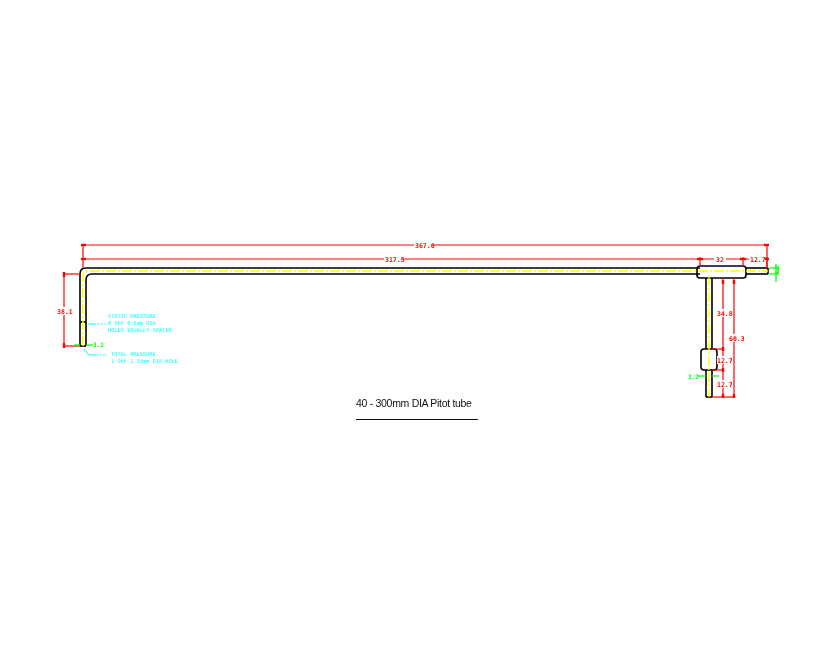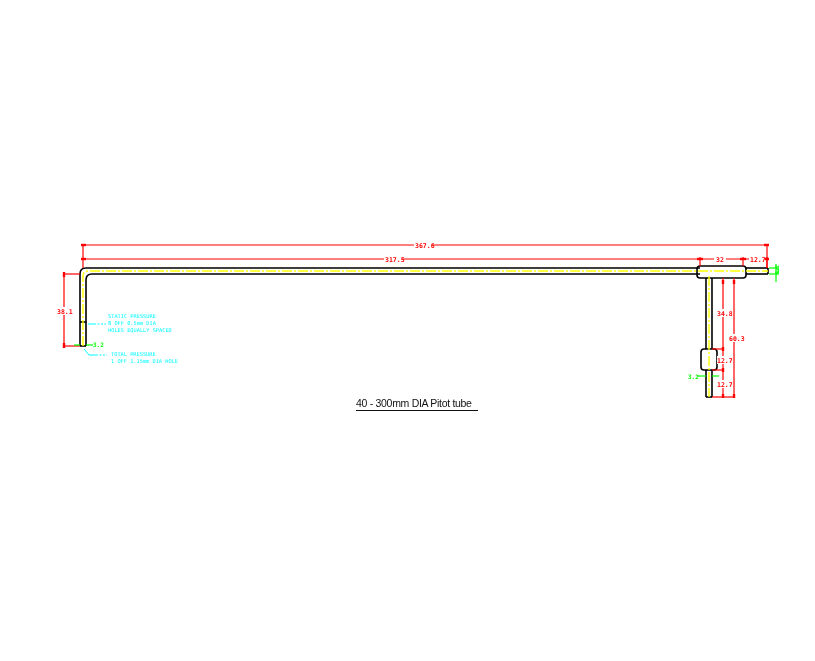--- a/index.html
+++ b/index.html
@@ -3,21 +3,21 @@
 <meta charset="utf-8">
 <style>
   html, body { margin: 0; padding: 0; background: #ffffff; }
   body { width: 815px; height: 661px; overflow: hidden; position: relative;
          font-family: "Liberation Sans", sans-serif; }
   #canvas { position: absolute; left: 0; top: 0; }
   .title {
     position: absolute; left: 356px; top: 397px; width: 122px;
     font-family: "Liberation Sans", sans-serif; font-size: 10.5px;
     color: #111; letter-spacing: -0.3px; white-space: nowrap;
-    border-bottom: 1px solid #111; padding-bottom: 1px; line-height: 12px;
+    border-bottom: 1px solid #111; padding-bottom: 10px; line-height: 12px;
   }
   svg text { font-family: "DejaVu Sans Mono", monospace; }
 </style>
 </head>
 <body>
 
 <svg id="canvas" width="815" height="661" viewBox="0 0 815 661" xmlns="http://www.w3.org/2000/svg">
 
   <g stroke="#000" stroke-width="1.6" fill="none">
 

